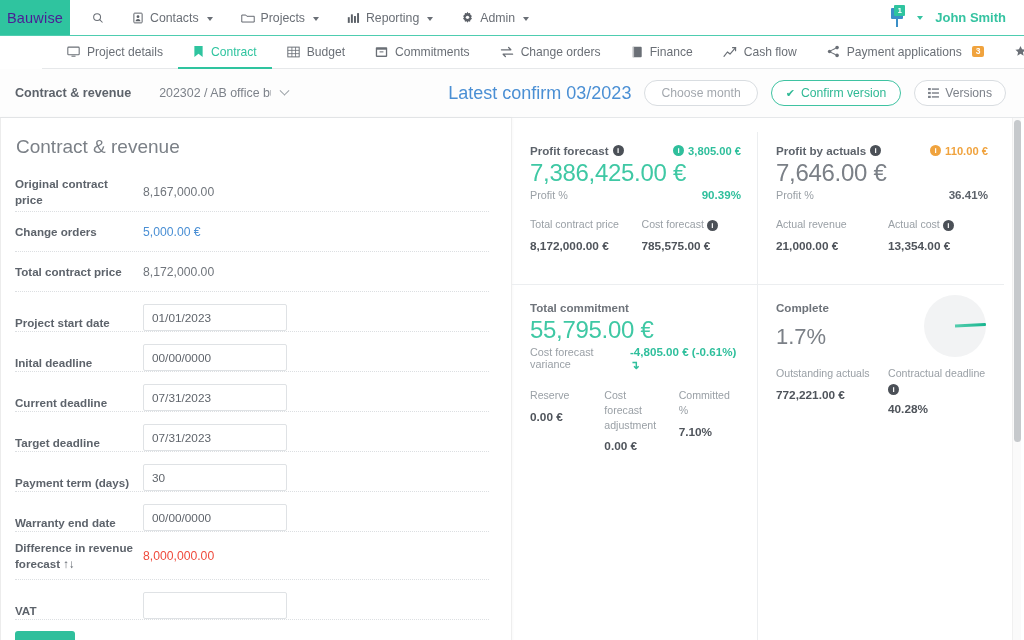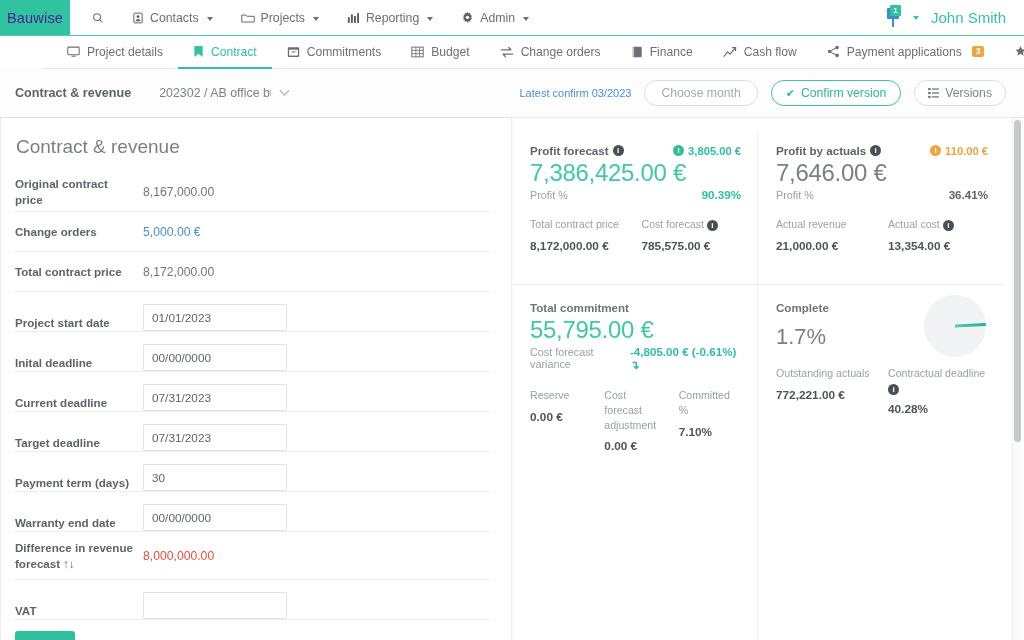--- a/index.html
+++ b/index.html
@@ -48,21 +48,21 @@
   }
   .pin-wrap { position: relative; width: 20px; height: 22px; }
   .pin-badge {
     position: absolute; top: -2px; left: 7px;
     background: #2fc49f; color: #fff;
     font-size: 8px; line-height: 11px;
     min-width: 11px; height: 11px; text-align: center;
     border-radius: 1px; padding: 0 1px; z-index: 2;
     font-weight: bold;
   }
-  .user-name { color: #35c3a1; font-size: 15px; font-weight: normal; }
+  .user-name { color: #35c3a1; font-size: 13px; font-weight: bold; }
   .user-caret {
     border-left: 3.5px solid transparent;
     border-right: 3.5px solid transparent;
     border-top: 4.5px solid #35c3a1;
     margin-right: 2px;
   }
 
   
   .tabbar {
     height: 33px;
@@ -106,21 +106,21 @@
     overflow: hidden; text-overflow: clip; white-space: nowrap;
     max-width: 112px; display: block;
   }
   .chev {
     width: 7px; height: 7px;
     border-right: 1.4px solid #9aa0a6;
     border-bottom: 1.4px solid #9aa0a6;
     transform: rotate(45deg) translate(-2px,-2px);
   }
   .ar-right { margin-left: auto; display: flex; align-items: center; gap: 13px; }
-  .latest-confirm { color: #4a8fd4; font-size: 11px; cursor: pointer; }
+  .latest-confirm { color: #4a8fd4; font-size: 18px; cursor: pointer; }
   .pill {
     border: 1px solid #d9dde1; border-radius: 16px;
     height: 26px; display: flex; align-items: center;
     padding: 0 16px; font-size: 12.2px; color: #a3a8ae;
     background: #fff; cursor: pointer; white-space: nowrap;
   }
   .pill.confirm { border-color: #3fc3a2; color: #2fb995; gap: 6px; padding: 0 14px; }
   .pill.versions { color: #7d828a; gap: 6px; padding: 0 13px; }
   .check { color: #2fb995; font-size: 11px; }
 
@@ -344,39 +344,39 @@
       <svg width="11" height="13" viewBox="0 0 12 14">
           <path d="M1.5 1h9v12L6 9.4 1.5 13z" fill="#2fc49f"></path>
         </svg>
     </span>
     <span>Contract</span>
   </div>
 
   <div class="tab">
     <span class="ico">
       <svg width="13" height="12" viewBox="0 0 16 14">
-          <rect x="1" y="1" width="14" height="12" rx="1" fill="#6a6f76"></rect>
-          <rect x="2.6" y="4.2" width="10.8" height="7.2" fill="#fff"></rect>
-          <rect x="5.6" y="6.2" width="4.8" height="1.3" fill="#6a6f76"></rect>
-        </svg>
-    </span>
-    <span>Commitments</span>
-  </div>
-
-  <div class="tab">
-    <span class="ico">
-      <svg width="13" height="12" viewBox="0 0 16 14">
           <rect x="1" y="1" width="14" height="12" fill="none" stroke="#6a6f76" stroke-width="1.2"></rect>
           <line x1="1" y1="5" x2="15" y2="5" stroke="#6a6f76" stroke-width="1"></line>
           <line x1="1" y1="9" x2="15" y2="9" stroke="#6a6f76" stroke-width="1"></line>
           <line x1="6" y1="1" x2="6" y2="13" stroke="#6a6f76" stroke-width="1"></line>
           <line x1="10.5" y1="1" x2="10.5" y2="13" stroke="#6a6f76" stroke-width="1"></line>
         </svg>
     </span>
     <span>Budget</span>
+  </div>
+
+  <div class="tab">
+    <span class="ico">
+      <svg width="13" height="12" viewBox="0 0 16 14">
+          <rect x="1" y="1" width="14" height="12" rx="1" fill="#6a6f76"></rect>
+          <rect x="2.6" y="4.2" width="10.8" height="7.2" fill="#fff"></rect>
+          <rect x="5.6" y="6.2" width="4.8" height="1.3" fill="#6a6f76"></rect>
+        </svg>
+    </span>
+    <span>Commitments</span>
   </div>
 
   <div class="tab">
     <span class="ico">
       <svg width="14" height="12" viewBox="0 0 16 14">
           <path d="M1.5 4.4h11l-2.6-2.6M14.5 9.6h-11l2.6 2.6" fill="none" stroke="#6a6f76" stroke-width="1.5" stroke-linecap="round" stroke-linejoin="round"></path>
         </svg>
     </span>
     <span>Change orders</span>
   </div>

